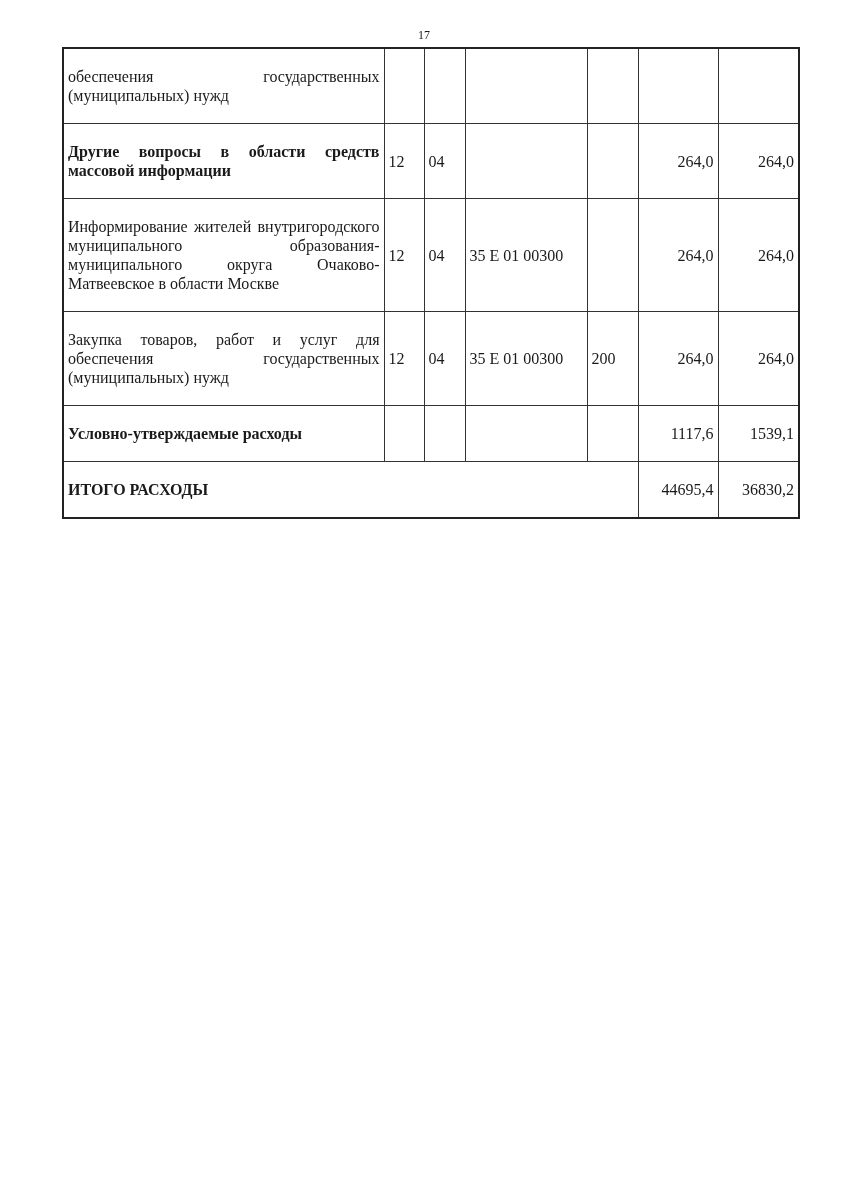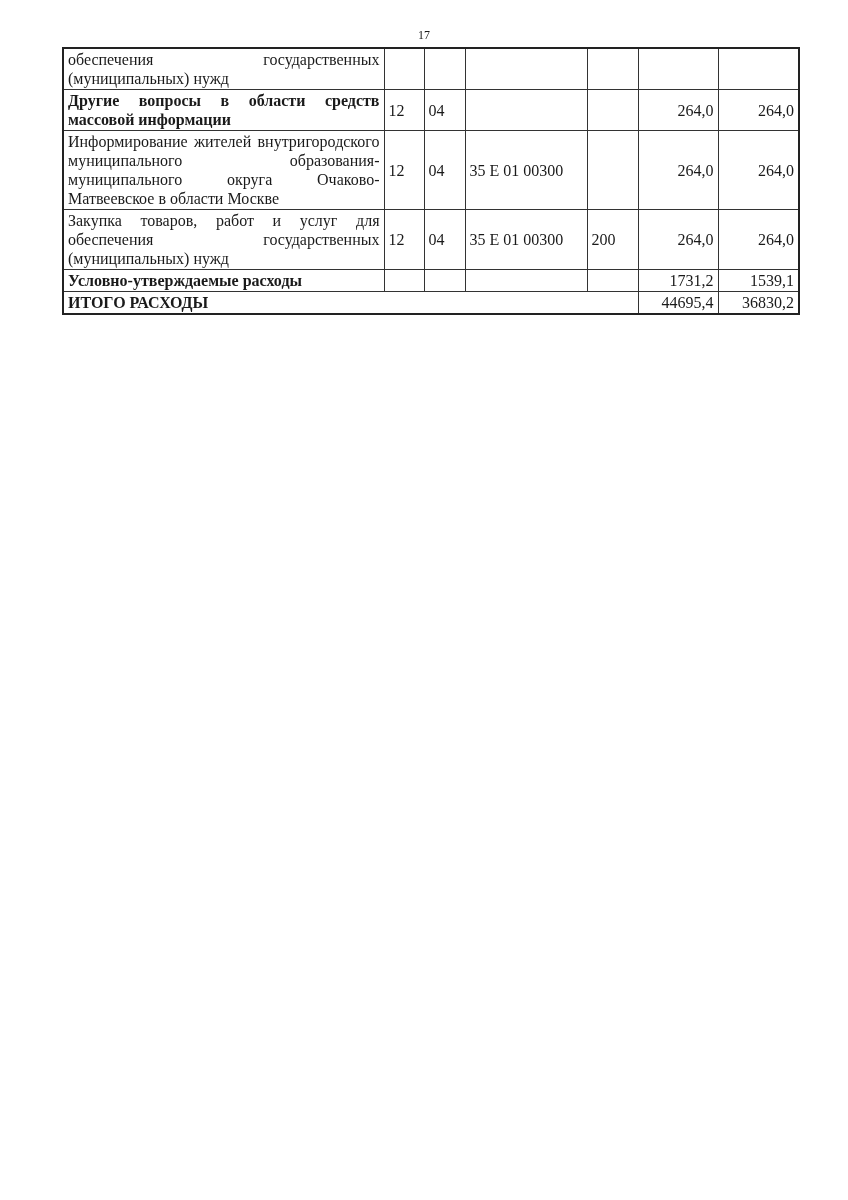--- a/index.html
+++ b/index.html
@@ -33,21 +33,21 @@
     width: 736px;
     border-collapse: collapse;
     table-layout: fixed;
     font-size: 16px;
     line-height: 19px;
     border: 2px solid #222222;
   }
   table.budget td {
     border: 1px solid #333333;
     vertical-align: middle;
-    padding: 1px 4px;
+    padding: 18px 4px;
     overflow: hidden;
   }
   td.name {
     text-align: justify;
     text-justify: inter-word;
     padding: 1px 7px 1px 5px;
   }
   tr.bold td.name { font-weight: bold; }
   td.code {
     text-align: left;
@@ -119,21 +119,21 @@
         <td class="amt">264,0</td>
       </tr>
 
 
       <tr class="bold">
         <td class="name">Условно-утверждаемые расходы</td>
         <td class="code"></td>
         <td class="code"></td>
         <td class="code"></td>
         <td class="code"></td>
-        <td class="amt">1731,2</td>
+        <td class="amt">1117,6</td>
         <td class="amt">1539,1</td>
       </tr>
 
       <tr class="bold">
         <td class="name" colspan="5">ИТОГО РАСХОДЫ</td>
         <td class="amt">44695,4</td>
         <td class="amt">36830,2</td>
       </tr>
 
     </tbody>

